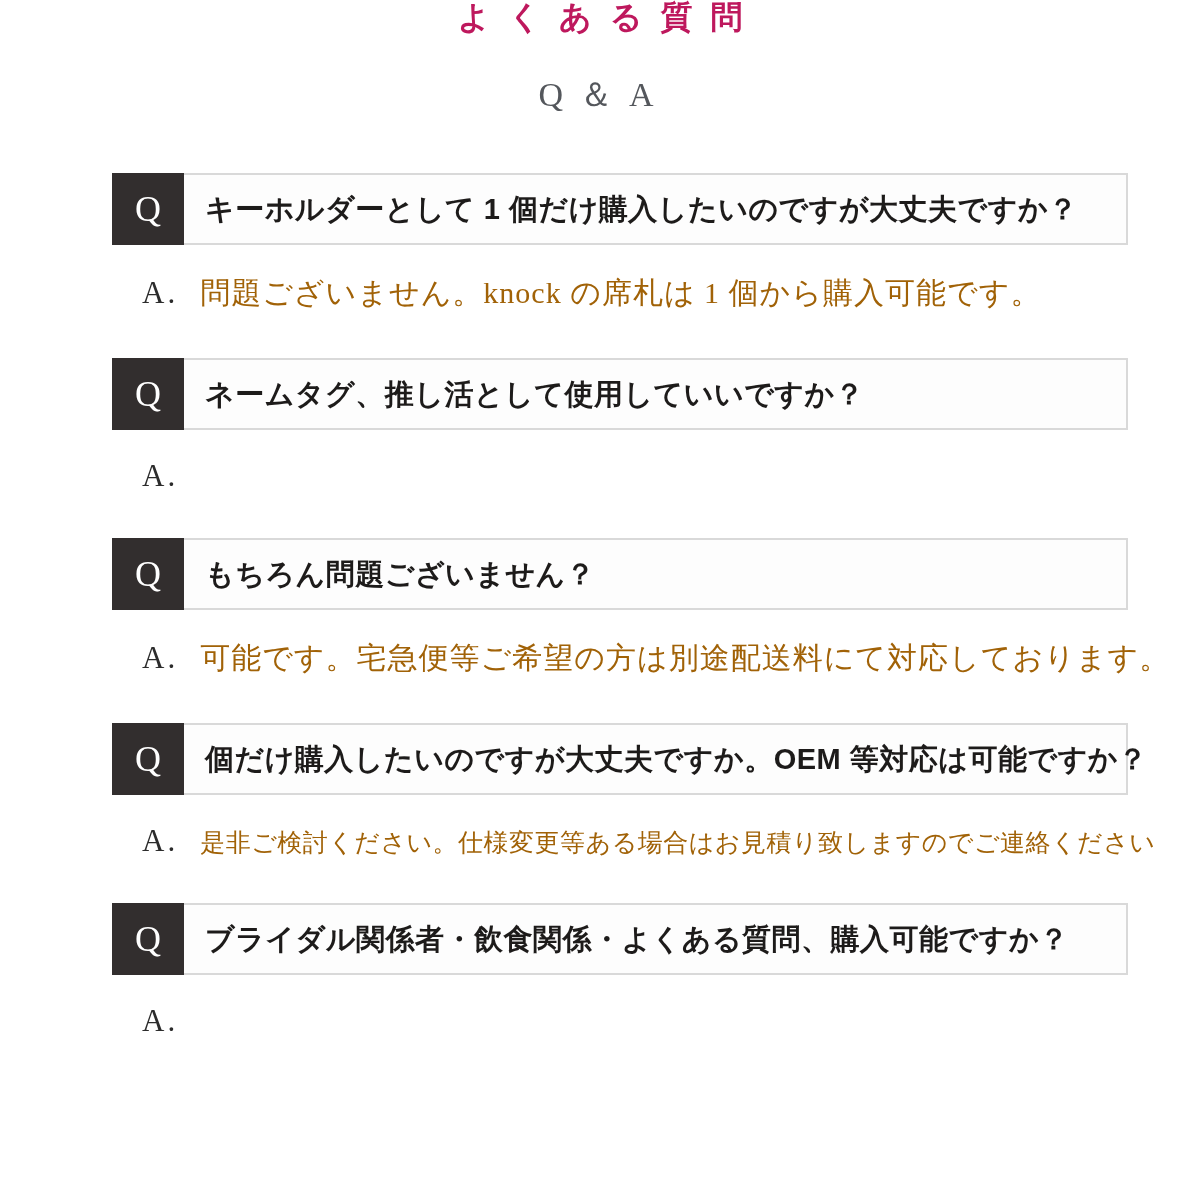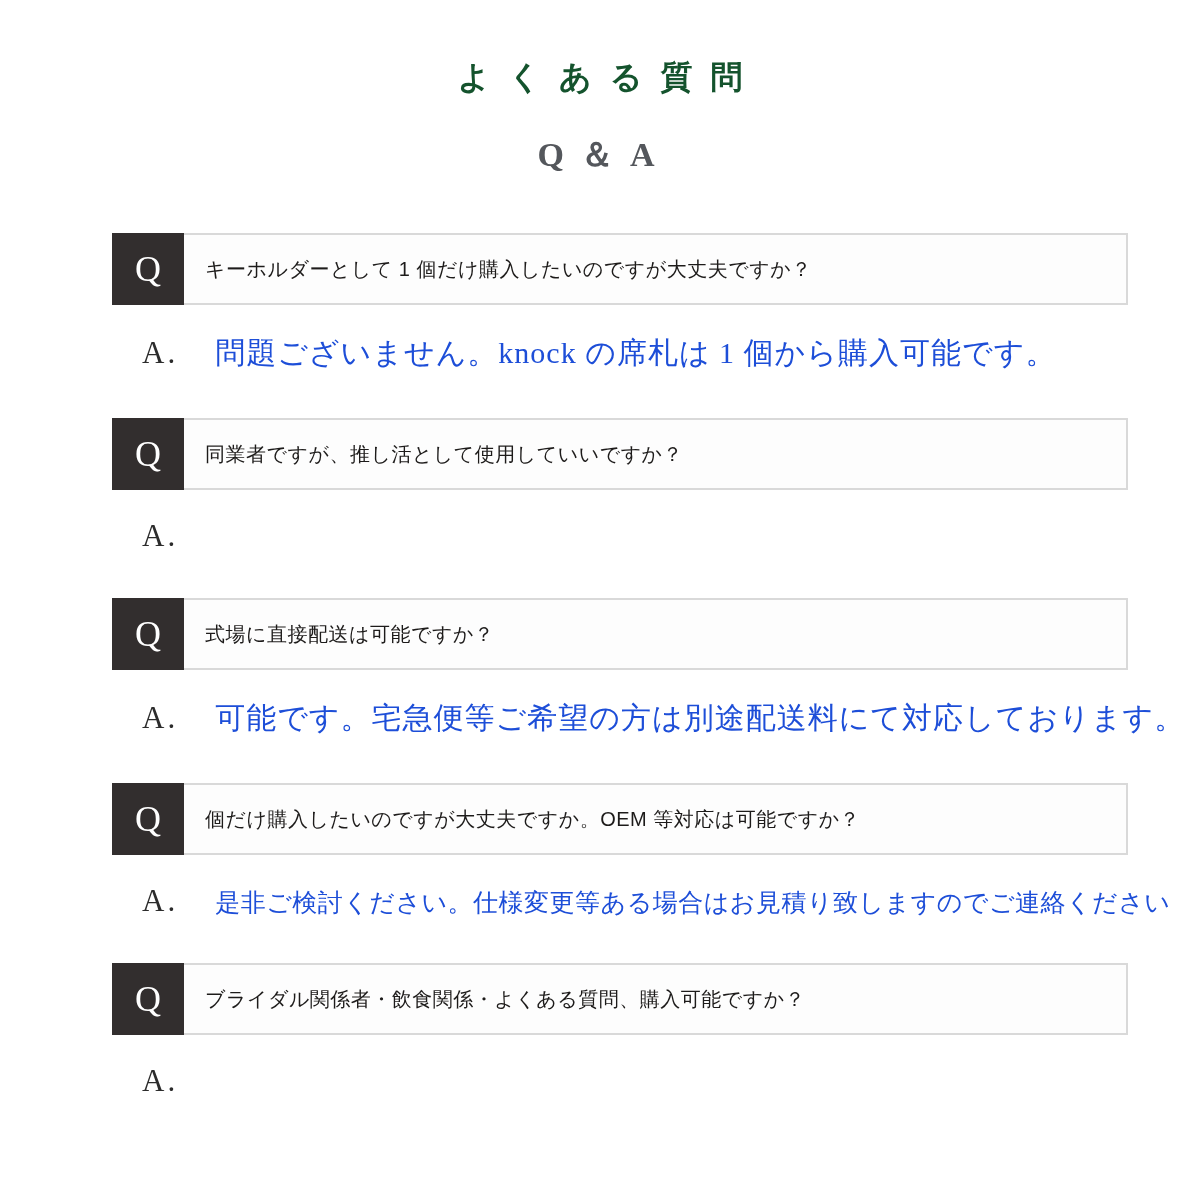--- a/index.html
+++ b/index.html
@@ -6,38 +6,37 @@
   html, body {
     width: 1200px; height: 1200px;
     background: #ffffff;
     overflow: hidden;
     font-family: "Liberation Serif", "DejaVu Serif", serif;
   }
   .page { width: 1200px; height: 1200px; position: relative; }
 
   
   .page-title {
-    margin-top: 60px;
     text-align: center;
     font-size: 32px;
     line-height: 34px;
     letter-spacing: 18px;
     padding-left: 18px; 
-    color: #14532d;
+    color: #be185d;
     font-weight: 600;
   }
   .page-subtitle {
     margin-top: 44px;
     text-align: center;
     font-size: 34px;
     line-height: 34px;
     letter-spacing: 16px;
     padding-left: 8px;
     color: #54575c;
-    font-weight: 700;
+    font-weight: 400;
   }
 
   
   .faq-list { margin-top: 61px; }
   .faq-item { margin-bottom: 44px; }
 
   .q-bar {
     position: relative;
     margin-left: 112px;
     width: 1016px;
@@ -54,22 +53,22 @@
     font-family: "Liberation Serif", "DejaVu Serif", serif;
     font-size: 36px;
     line-height: 72px;
     text-align: center;
   }
   .q-text {
     display: block;
     padding-left: 91px;
     line-height: 68px;
     font-family: "Liberation Sans", "DejaVu Sans", sans-serif;
-    font-weight: 400;
-    font-size: 20px;
+    font-weight: 700;
+    font-size: 29px;
     letter-spacing: 0.5px;
     color: #1d1b1a;
     white-space: nowrap;
   }
 
   .a-row {
     display: flex;
     align-items: baseline;
     margin-left: 142px;
     margin-top: 28px;
@@ -77,23 +76,22 @@
   }
   .a-prefix {
     font-size: 31px;
     letter-spacing: 3px;
     color: #2c2c2c;
     flex: 0 0 auto;
   }
   .a-text {
     font-size: 30px;
     letter-spacing: 1px;
-    color: #1d4ed8;
+    color: #a16207;
     white-space: nowrap;
-    margin-left: 15px;
   }
   .a-text.small { font-size: 25px; letter-spacing: 0.5px; }
 </style>
 </head>
 <body>
 
 <div class="page">
 
   <h1 class="page-title">よくある質問</h1>
   <h2 class="page-subtitle">Q＆A</h2>
@@ -107,31 +105,31 @@
       </div>
       <div class="a-row">
         <span class="a-prefix">A.</span>
         <span class="a-text">問題ございません。knock の席札は 1 個から購入可能です。</span>
       </div>
     </div>
 
     <div class="faq-item">
       <div class="q-bar">
         <span class="q-badge">Q</span>
-        <span class="q-text">同業者ですが、推し活として使用していいですか？</span>
+        <span class="q-text">ネームタグ、推し活として使用していいですか？</span>
       </div>
       <div class="a-row">
         <span class="a-prefix">A.</span>
       </div>
     </div>
 
     <div class="faq-item">
       <div class="q-bar">
         <span class="q-badge">Q</span>
-        <span class="q-text">式場に直接配送は可能ですか？</span>
+        <span class="q-text">もちろん問題ございません？</span>
       </div>
       <div class="a-row">
         <span class="a-prefix">A.</span>
         <span class="a-text">可能です。宅急便等ご希望の方は別途配送料にて対応しております。</span>
       </div>
     </div>
 
     <div class="faq-item">
       <div class="q-bar">
         <span class="q-badge">Q</span>

